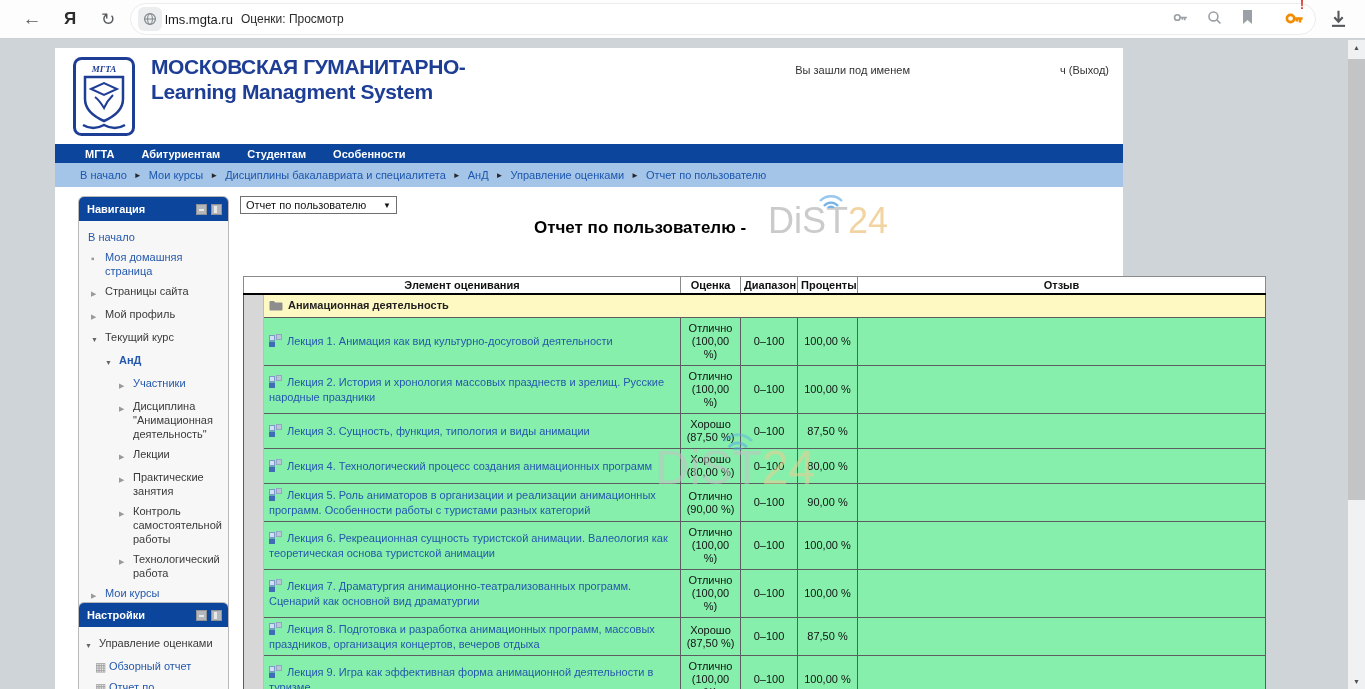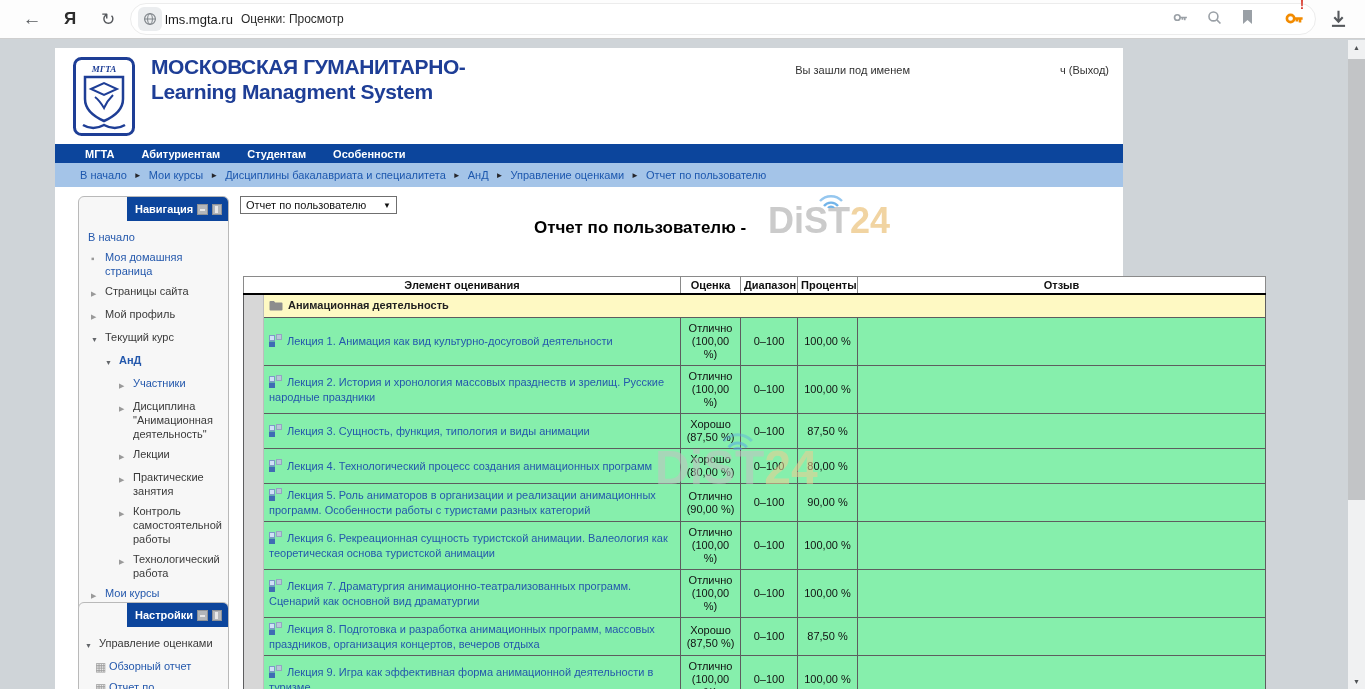--- a/index.html
+++ b/index.html
@@ -50,21 +50,21 @@
   .sep { font-size:8px; color:#26262b; margin:0 7px; }
   .breadcrumb .crumb-pair:last-of-type .sep { display:none; }
 
   
   .content { position:relative; height:502px; }
 
   
   .sideblock { position:absolute; left:23px; width:151px; border:1px solid #b9b9b9; border-radius:6px; background:#f7f7f7; overflow:hidden; }
   .blk-nav { top:9px; min-height:395px; }
   .blk-settings { top:415px; height:120px; }
-  .blk-hdr { height:24px; background:#0c459c; color:#fff; font-size:11px; font-weight:bold; display:flex; align-items:center; padding:0 6px 0 8px;margin-left:48px; }
+  .blk-hdr { height:24px; background:#0c459c; color:#fff; font-size:11px; font-weight:bold; display:flex; align-items:center; padding:0 6px 0 8px; }
   .blk-hdr .spacer { flex:1; }
   .hdr-min, .hdr-dock { width:11px; height:11px; margin-left:4px; background:#b3b6ba; border:1px solid #8f9296; position:relative; cursor:pointer; }
   .hdr-min::after { content:""; position:absolute; left:2px; top:4px; width:5px; height:2px; background:#e8e8e8; }
   .hdr-dock::after { content:""; position:absolute; left:2px; top:1px; width:3px; height:7px; background:#e8e8e8; }
   .blk-body { padding:7px 4px 8px 0; }
   .sb-item { display:flex; margin:2px 0 6px 0; font-size:11px; line-height:14px; }
   .sb-item .ic { flex:0 0 14px; text-align:left; padding-top:1px; }
   .ic.tri-right::before { content:"\25B6"; color:#9a9a9a; font-size:7px; }
   .ic.tri-down::before { content:"\25BC"; color:#63666a; font-size:7px; }
   .ic.bullet::before { content:"\25AA"; color:#9a9a9a; font-size:10px; }
@@ -73,21 +73,21 @@
   .d0s { padding-left:6px; } .d1s { padding-left:16px; }
   .sb-label { cursor:pointer; }
   .sb-label.link { color:#2458ac; } .sb-label.plain { color:#3a3a3a; } .sb-label.linkb { color:#2458ac; font-weight:bold; }
 
   
   .report-select { position:absolute; left:185px; top:9px; width:157px; height:18px; border:1px solid #6f6f6f; background:#fff; font-size:11px; color:#111; display:flex; align-items:center; padding:0 5px; cursor:pointer; }
   .report-select .caret { margin-left:auto; font-size:8px; color:#111; }
   .page-title { position:absolute; left:185px; top:31px; width:800px; text-align:center; font-size:17px; font-weight:bold; color:#000; }
 
   
-  .wm { position:absolute; font-weight:bold; pointer-events:none; z-index:5; white-space:nowrap; }
+  .wm { position:absolute; font-weight:normal; pointer-events:none; z-index:5; white-space:nowrap; }
   .wm .wm-gray { color:#c2c2c2; } .wm .wm-tan { color:#efcd92; }
   .wm1 { left:713px; top:13px; font-size:36px; opacity:.85; }
   .wm2 { left:600px; top:253px; font-size:48px; opacity:.55; }
   .wm .arcs { position:absolute; }
   .wm1 .arcs { left:50px; top:-9px; }
   .wm2 .arcs { left:66px; top:-12px; }
 
   
   .grades { position:absolute; left:188px; top:89px; width:1022px; border-collapse:collapse; table-layout:fixed; font-size:11px; color:#111; }
   .grades th { font-weight:bold; border:1px solid #8a8a8a; border-bottom:2px solid #000; padding:2px 3px; background:#fff; text-align:center; }

